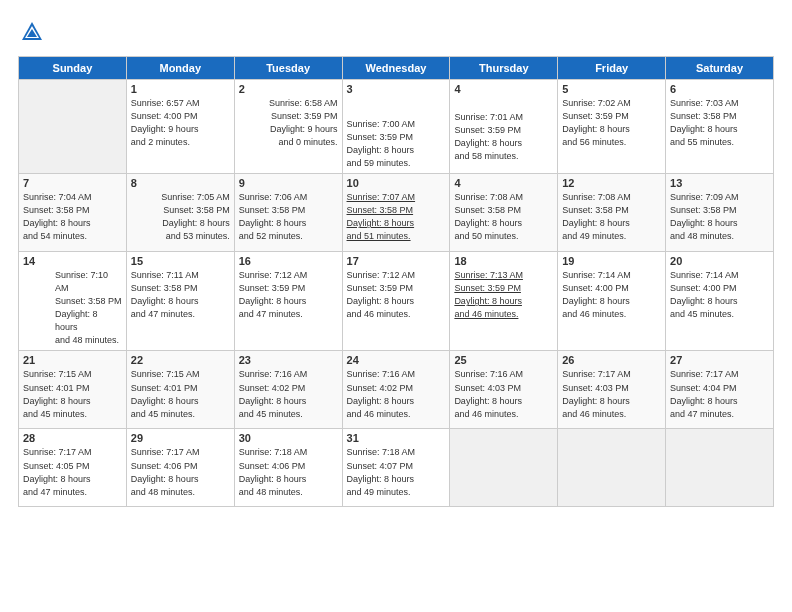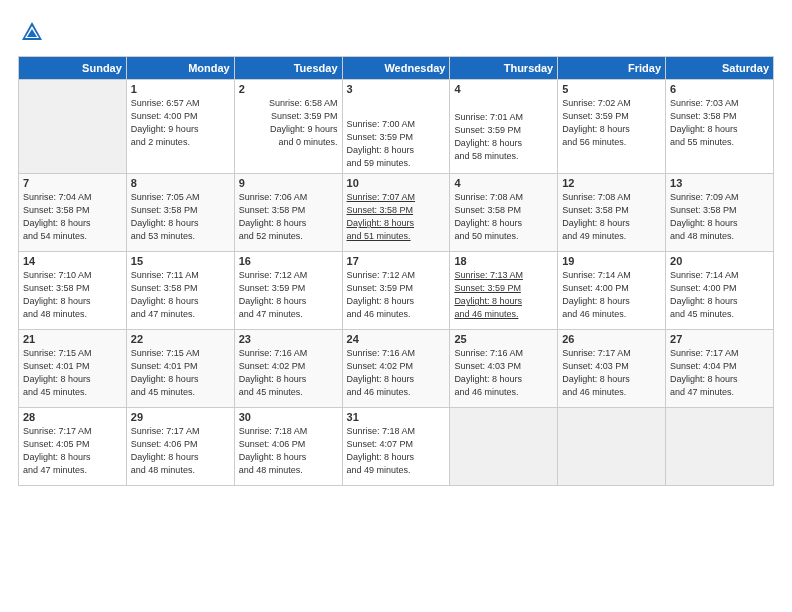--- a/index.html
+++ b/index.html
@@ -62,21 +62,21 @@
       width: 100%;
       border-collapse: collapse;
       table-layout: fixed;
     }
     thead tr th {
       background-color: #1a6bbf;
       color: #fff;
       font-size: 11px;
       font-weight: bold;
       padding: 5px 4px;
-      text-align: right;
+      text-align: center;
       border: 1px solid #ccc;
     }
     tbody tr td {
       border: 1px solid #ccc;
       vertical-align: top;
       padding: 3px 4px;
       font-size: 9.5px;
       color: #333;
       height: 78px;
     }
@@ -181,21 +181,21 @@
         <tr>
           <td>
             <span class="day-num">7</span>
             <div class="day-info" style="white-space: pre-line;">Sunrise: 7:04 AM
 Sunset: 3:58 PM
 Daylight: 8 hours
 and 54 minutes.</div>
           </td>
           <td>
             <span class="day-num">8</span>
-            <div class="day-info" style="white-space: pre-line;">Sunrise: 7:05 AM
+            <div class="day-info" style="white-space: pre-line; text-align: right;">Sunrise: 7:05 AM
 Sunset: 3:58 PM
 Daylight: 8 hours
 and 53 minutes.</div>
           </td>
           <td>
             <span class="day-num">9</span>
             <div class="day-info" style="white-space: pre-line;">Sunrise: 7:06 AM
 Sunset: 3:58 PM
 Daylight: 8 hours
 and 52 minutes.</div>
@@ -225,21 +225,21 @@
             <span class="day-num">13</span>
             <div class="day-info" style="white-space: pre-line;">Sunrise: 7:09 AM
 Sunset: 3:58 PM
 Daylight: 8 hours
 and 48 minutes.</div>
           </td>
         </tr>
         <tr>
           <td>
             <span class="day-num">14</span>
-            <div class="day-info" style="white-space: pre-line;">Sunrise: 7:10 AM
+            <div class="day-info" style="white-space: pre-line; margin-left: 32px;">Sunrise: 7:10 AM
 Sunset: 3:58 PM
 Daylight: 8 hours
 and 48 minutes.</div>
           </td>
           <td>
             <span class="day-num">15</span>
             <div class="day-info" style="white-space: pre-line;">Sunrise: 7:11 AM
 Sunset: 3:58 PM
 Daylight: 8 hours
 and 47 minutes.</div>

